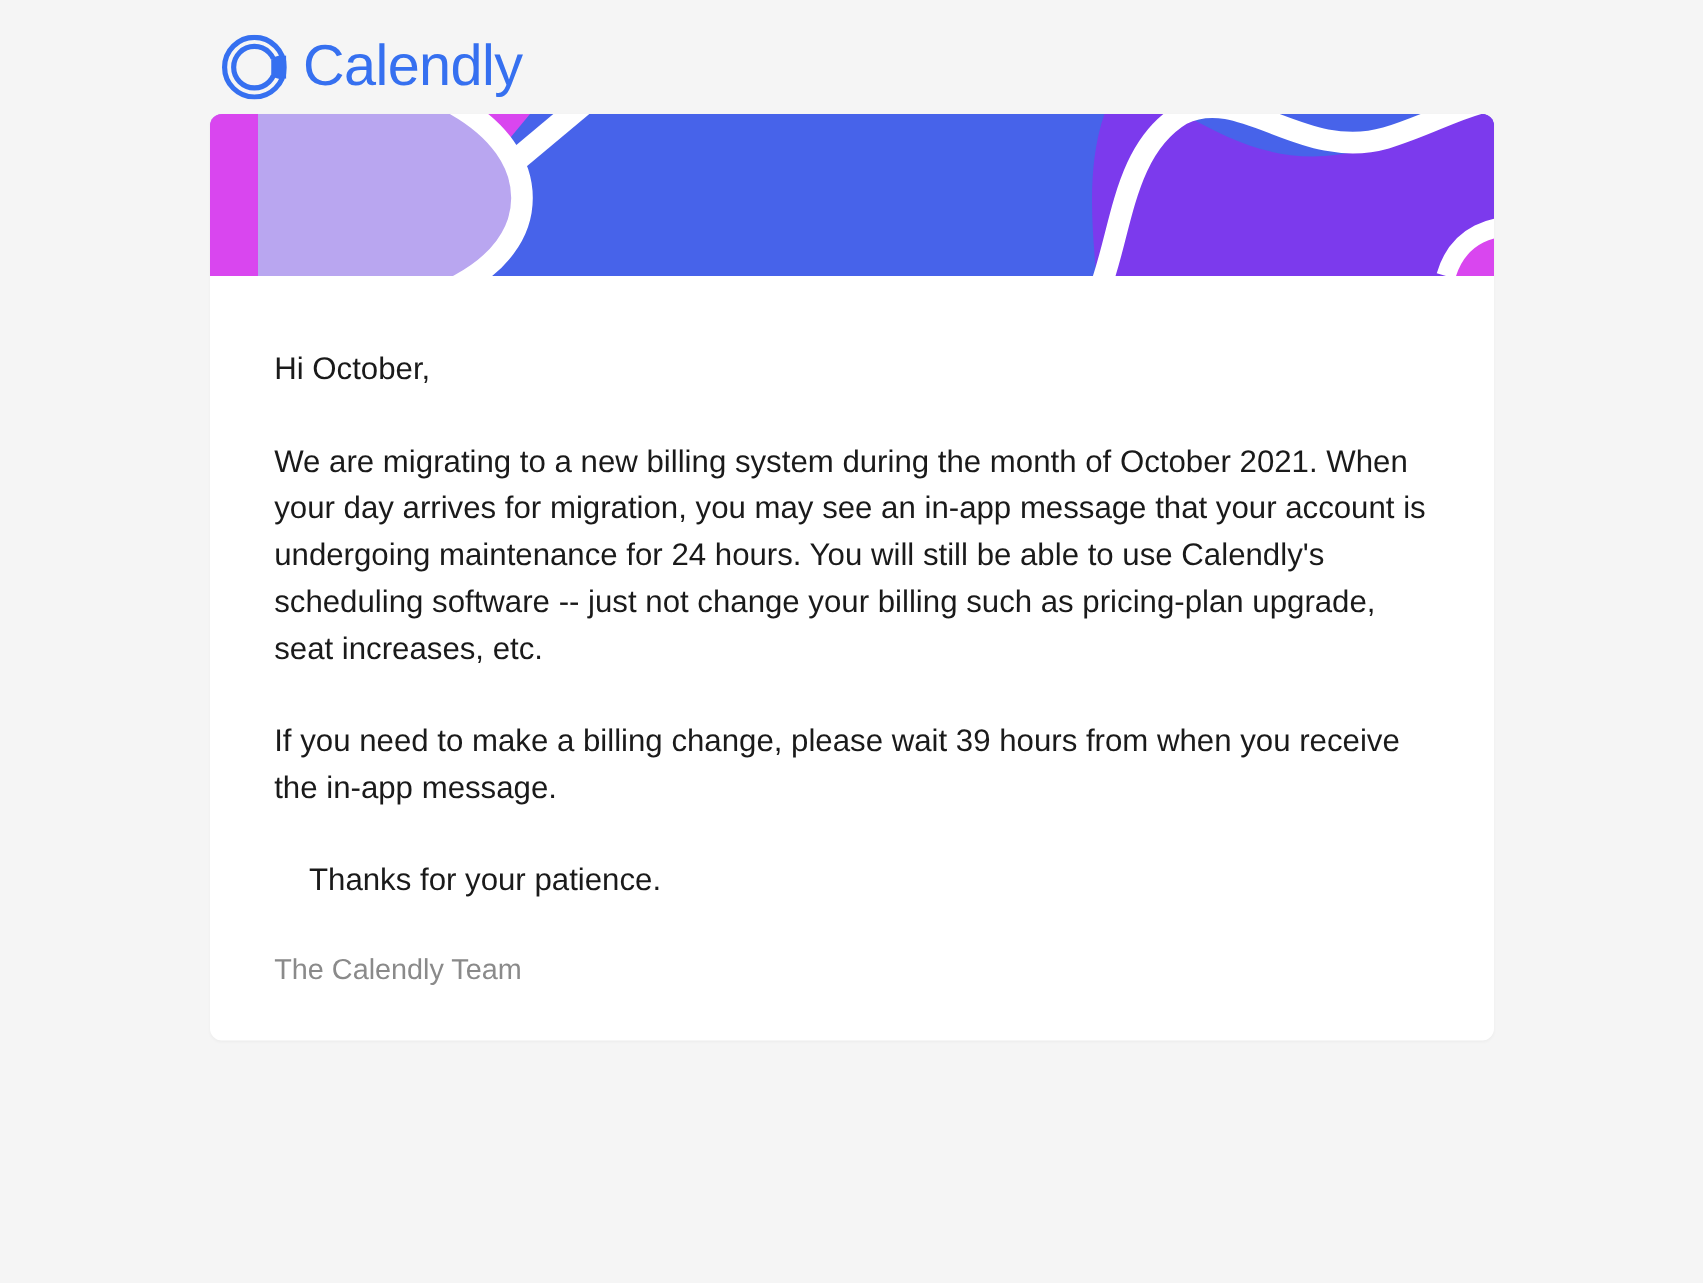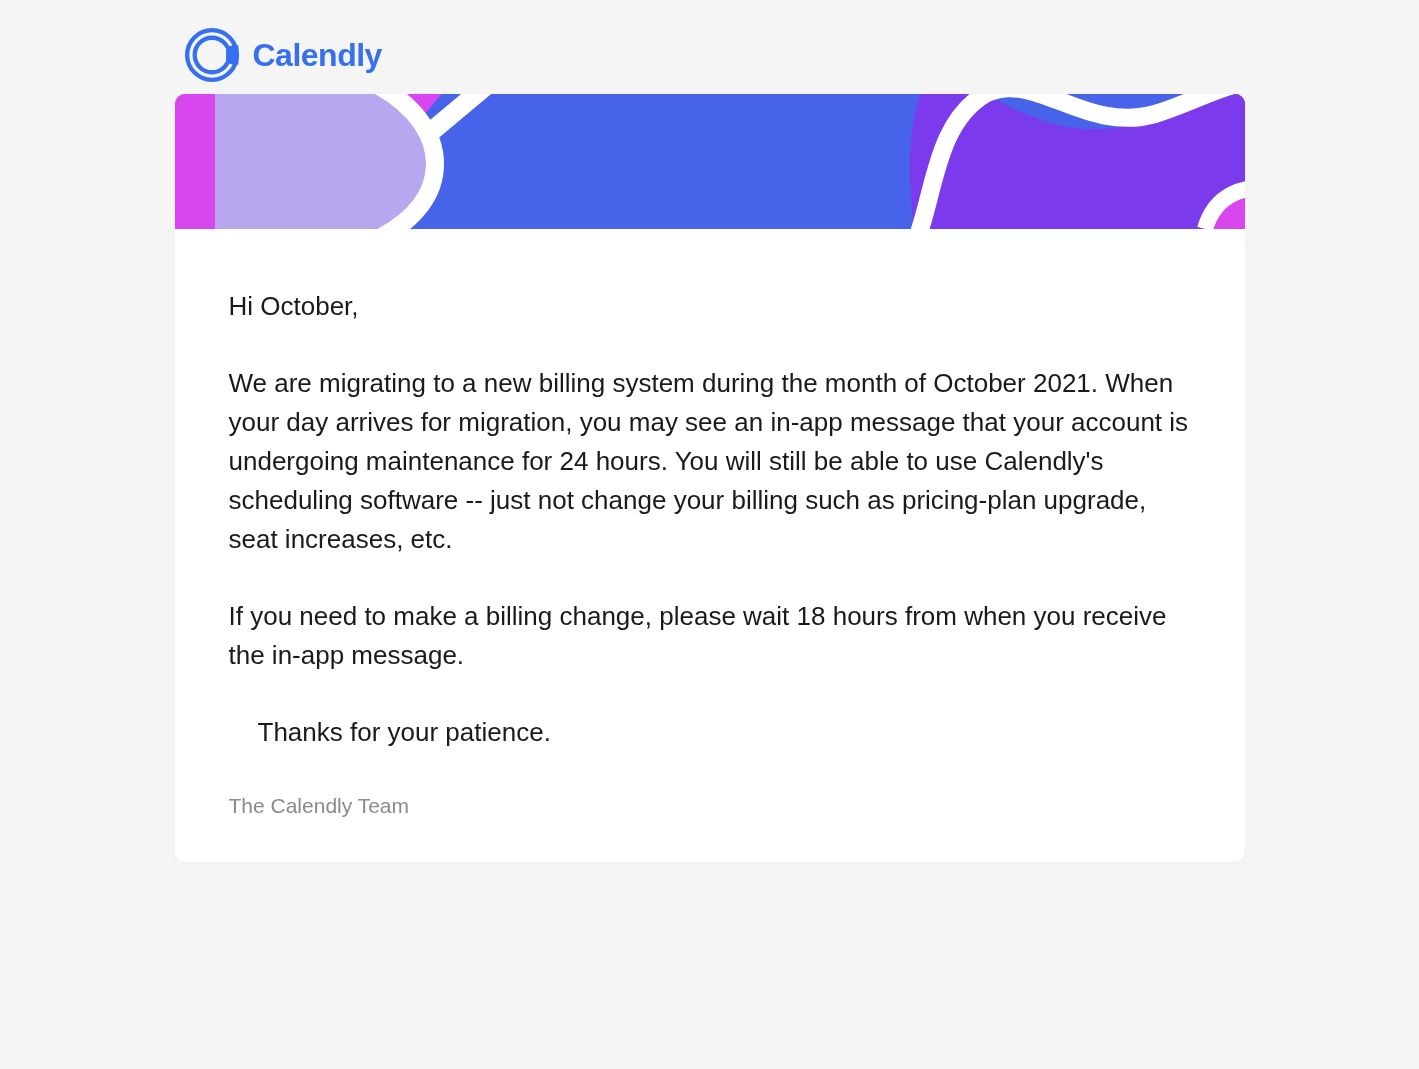--- a/index.html
+++ b/index.html
@@ -21,22 +21,22 @@
       align-items: center;
       gap: 14px;
       padding: 8px 0 12px 10px;
     }
     .logo-mark {
       width: 54px;
       height: 54px;
       display: block;
     }
     .logo-text {
-      font-size: 32px;
-      font-weight: 700;
+      font-size: 48px;
+      font-weight: 400;
       color: #3670f0;
       letter-spacing: -0.5px;
     }
     .card {
       background: #ffffff;
       border-radius: 10px;
       overflow: hidden;
       box-shadow: 0 1px 3px rgba(0,0,0,0.04);
     }
     .hero {
@@ -52,21 +52,21 @@
     }
     .content p {
       margin-bottom: 38px;
     }
     .content p:last-of-type {
       margin-bottom: 38px;
       margin-left: 29px;
     }
     .signature {
       color: #8a8a8a;
-      font-size: 21px;
+      font-size: 24px;
       margin-bottom: 0;
     }
   </style>
 </head>
 <body>
 
 <div class="container">
   <div class="logo-wrap">
     <svg class="logo-mark" viewBox="0 0 100 100">
       <circle cx="50" cy="50" r="46" fill="none" stroke="#3670f0" stroke-width="8"></circle>
@@ -97,18 +97,18 @@
 
       <path d="M 740 150 C 760 100 760 30 810 0 C 860 -25 910 40 980 20 C 1030 5 1060 -20 1100 -10" fill="none" stroke="#ffffff" stroke-width="18"></path>
 
       <path d="M 1030 135 C 1040 100 1070 90 1100 95 L 1100 160 L 1020 160 Z" fill="#d946ef"></path>
       <path d="M 1030 135 C 1040 100 1070 90 1100 95" fill="none" stroke="#ffffff" stroke-width="16"></path>
     </svg>
 
     <div class="content">
       <p>Hi October,</p>
       <p>We are migrating to a new billing system during the month of October 2021. When your day arrives for migration, you may see an in-app message that your account is undergoing maintenance for 24 hours. You will still be able to use Calendly's scheduling software -- just not change your billing such as pricing-plan upgrade, seat increases, etc.</p>
-      <p>If you need to make a billing change, please wait 18 hours from when you receive the in-app message.</p>
+      <p>If you need to make a billing change, please wait 39 hours from when you receive the in-app message.</p>
       <p>Thanks for your patience.</p>
       <div class="signature">The Calendly Team</div>
     </div>
   </div>
 </div>
 
 </body></html>

